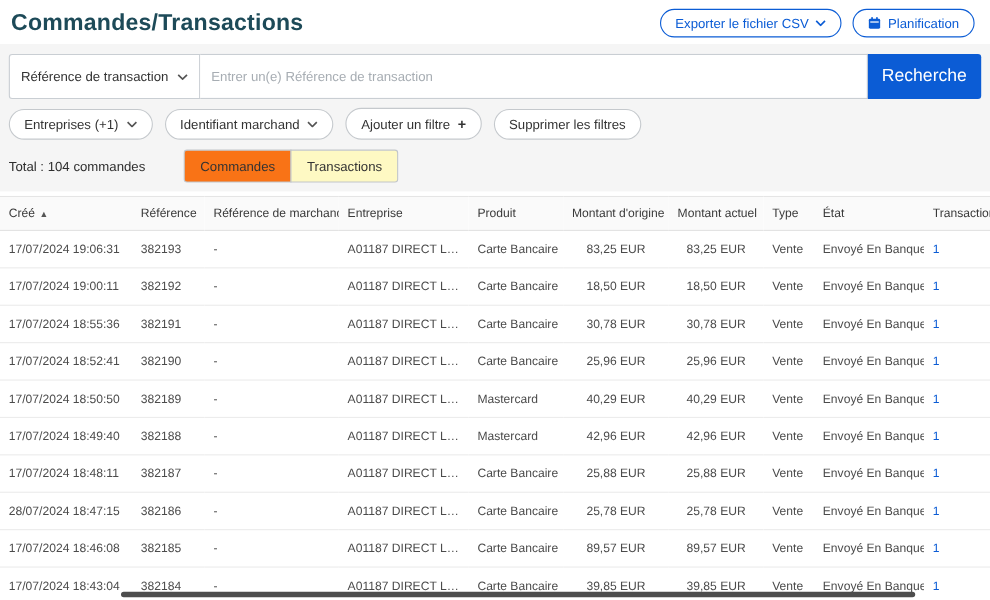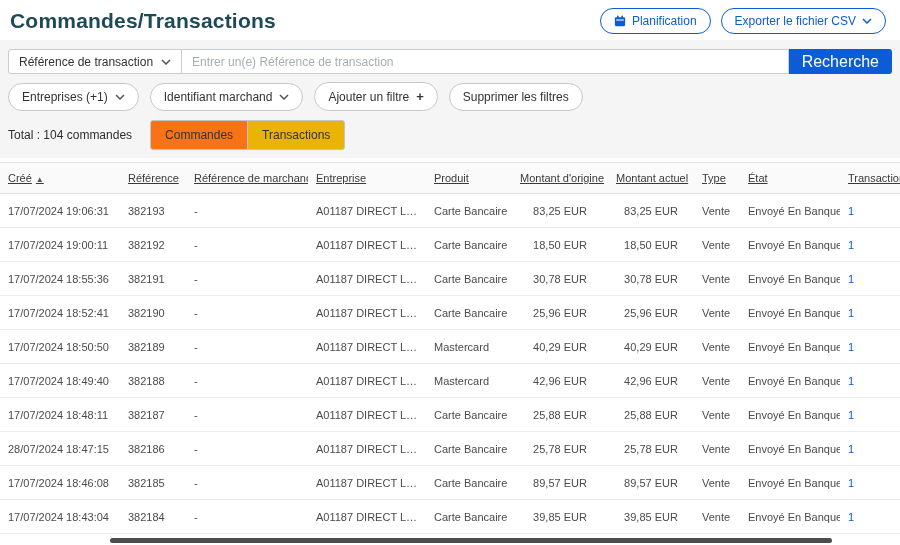--- a/index.html
+++ b/index.html
@@ -11,21 +11,21 @@
   }
   .topbar { display:flex; justify-content:space-between; align-items:center; padding:8px 14px 6px 10px; }
   .page-title { font-size:21px; font-weight:700; color:var(--title); letter-spacing:.2px; }
   .top-actions { display:flex; gap:10px; }
   .pill-btn {
     display:inline-flex; align-items:center; gap:6px;
     border:1px solid var(--primary); color:var(--primary); background:#fff;
     border-radius:15px; padding:5px 13px; font-size:12px; cursor:pointer; font-family:inherit;
   }
   .filter-area { background:#f5f5f5; padding:9px 8px 8px 8px; }
-  .search-row { display:flex; height:25px; }
+  .search-row { display:flex; height:41px; }
   .search-select {
     display:inline-flex; align-items:center; gap:8px; background:#fff;
     border:1px solid #c9ced3; border-radius:3px 0 0 3px;
     padding:0 10px; font-size:12px; color:#333; cursor:pointer; font-family:inherit;
   }
   .search-input {
     flex:1; border:1px solid #c9ced3; border-left:none; padding:0 10px; font-size:12px;
     font-family:inherit; color:#4d7c0f; outline:none; background:#fff;
   }
   .search-input::placeholder { color:#a7adb3; }
@@ -33,36 +33,36 @@
     border:none; background:var(--primary); color:#fff; font-size:16px;
     padding:0 13px; border-radius:0 3px 3px 0; cursor:pointer; font-family:inherit;
   }
   .chips-row { display:flex; align-items:center; gap:11px; margin-top:8px; }
   .chip {
     display:inline-flex; align-items:center; gap:7px; background:#fff;
     border:1px solid #c5c9cd; border-radius:15px; padding:6px 13px; font-size:12px;
     color:#333; cursor:pointer; font-family:inherit;
   }
   .chip .plus { font-size:13px; font-weight:bold; }
-  .tabs-row { display:flex; align-items:center; margin-top:9px; }
+  .tabs-row { display:flex; align-items:center; margin-top:9px;gap:17px; }
   .total { font-size:12px; color:#2e2e2e; }
   .tabs { display:flex; margin-left:18px; }
   .tab {
-    border:1px solid #c2c6ca; background:#eab308; font-size:12px; color:#333;
+    border:1px solid #c2c6ca; background:#fef9c3; font-size:12px; color:#333;
     padding:7px 14px; cursor:pointer; font-family:inherit;
   }
   .tab.active { background:#f97316; }
   .tab:first-child { border-radius:3px 0 0 3px; }
   .tab:last-child { border-radius:0 3px 3px 0; margin-left:-1px; }
   .table-wrap { margin-top:4px; overflow:hidden; width:900px; }
   table { border-collapse:collapse; table-layout:fixed; width:988px; font-size:11px; }
   th, td { text-align:left; white-space:nowrap; overflow:hidden; padding:0 8px; }
   thead th {
     background:#fafafa; color:#3a3a3a; font-weight:400; height:31px;
-    border-top:1px solid #e3e3e3; border-bottom:1px solid #e3e3e3;text-decoration:underline;
+    border-top:1px solid #e3e3e3; border-bottom:1px solid #e3e3e3;
   }
   tbody td { height:34px; border-bottom:1px solid #ececec; color:#4b4b4b; }
   .num { text-align:center;margin-top:17px; }
   .truncate { text-overflow:ellipsis; }
   .sort { font-size:8px; color:#555; margin-left:4px; }
   .txn-link { color:var(--primary); text-decoration:none; cursor:pointer; }
   .chev { color:#555; display:inline-flex; }
   .pill-btn .chev { color:var(--primary); }
   .cal-icon { display:inline-flex; }
   .hscroll-thumb {
@@ -70,37 +70,37 @@
     background:#4d4d4d; border-radius:3px; cursor:grab;
   }
 </style>
 </head>
 <body>
 
 <header class="topbar">
   <h1 class="page-title">Commandes/Transactions</h1>
   <div class="top-actions">
     <button class="pill-btn">
+      <span>Exporter le fichier CSV</span>
+      <span class="chev">
+        <svg width="10" height="6" viewBox="0 0 10 6">
+            <path d="M1 1l4 4 4-4" fill="none" stroke="currentColor" stroke-width="1.5"></path>
+          </svg>
+      </span>
+    </button>
+    <button class="pill-btn">
       <span class="cal-icon">
         <svg width="12" height="12" viewBox="0 0 14 14">
             <rect x="1" y="2.5" width="12" height="10.5" rx="1.5" fill="currentColor"></rect>
             <rect x="3.5" y="0.5" width="1.8" height="3.2" rx="0.9" fill="currentColor"></rect>
             <rect x="8.7" y="0.5" width="1.8" height="3.2" rx="0.9" fill="currentColor"></rect>
             <rect x="2.5" y="5.2" width="9" height="1.3" fill="#ffffff"></rect>
           </svg>
       </span>
       <span>Planification</span>
-    </button>
-    <button class="pill-btn">
-      <span>Exporter le fichier CSV</span>
-      <span class="chev">
-        <svg width="10" height="6" viewBox="0 0 10 6">
-            <path d="M1 1l4 4 4-4" fill="none" stroke="currentColor" stroke-width="1.5"></path>
-          </svg>
-      </span>
     </button>
   </div>
 </header>
 
 <section class="filter-area">
   <div class="search-row">
     <button class="search-select">
       <span>Référence de transaction</span>
       <span class="chev">
         <svg width="10" height="6" viewBox="0 0 10 6">

